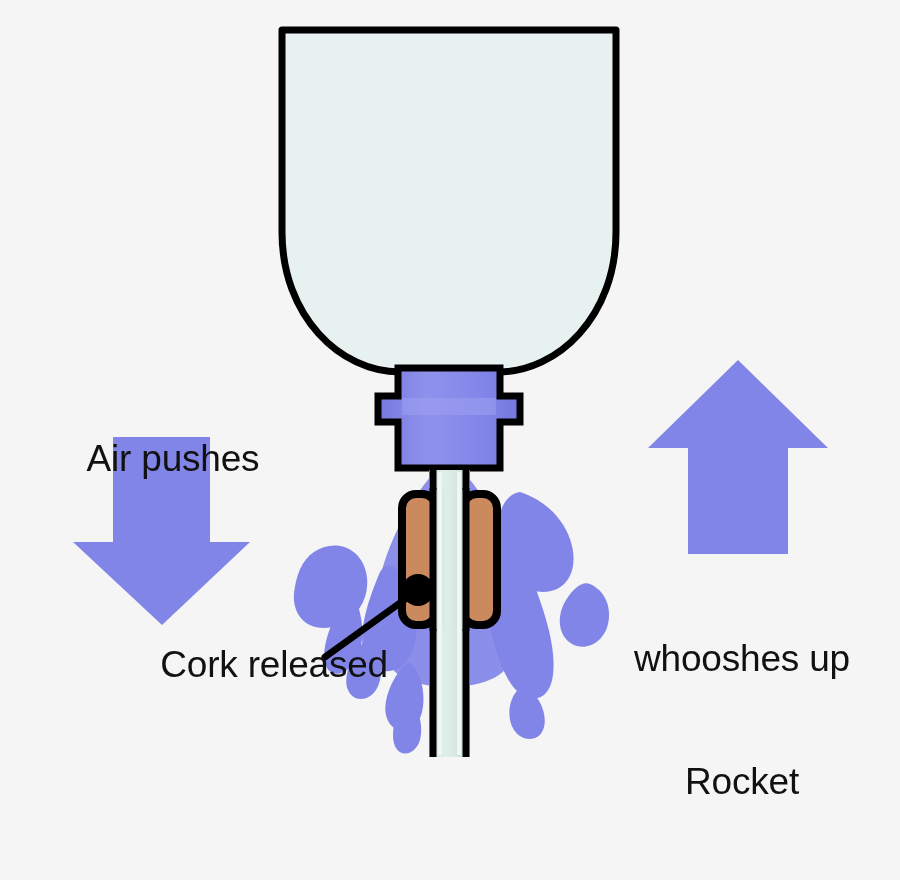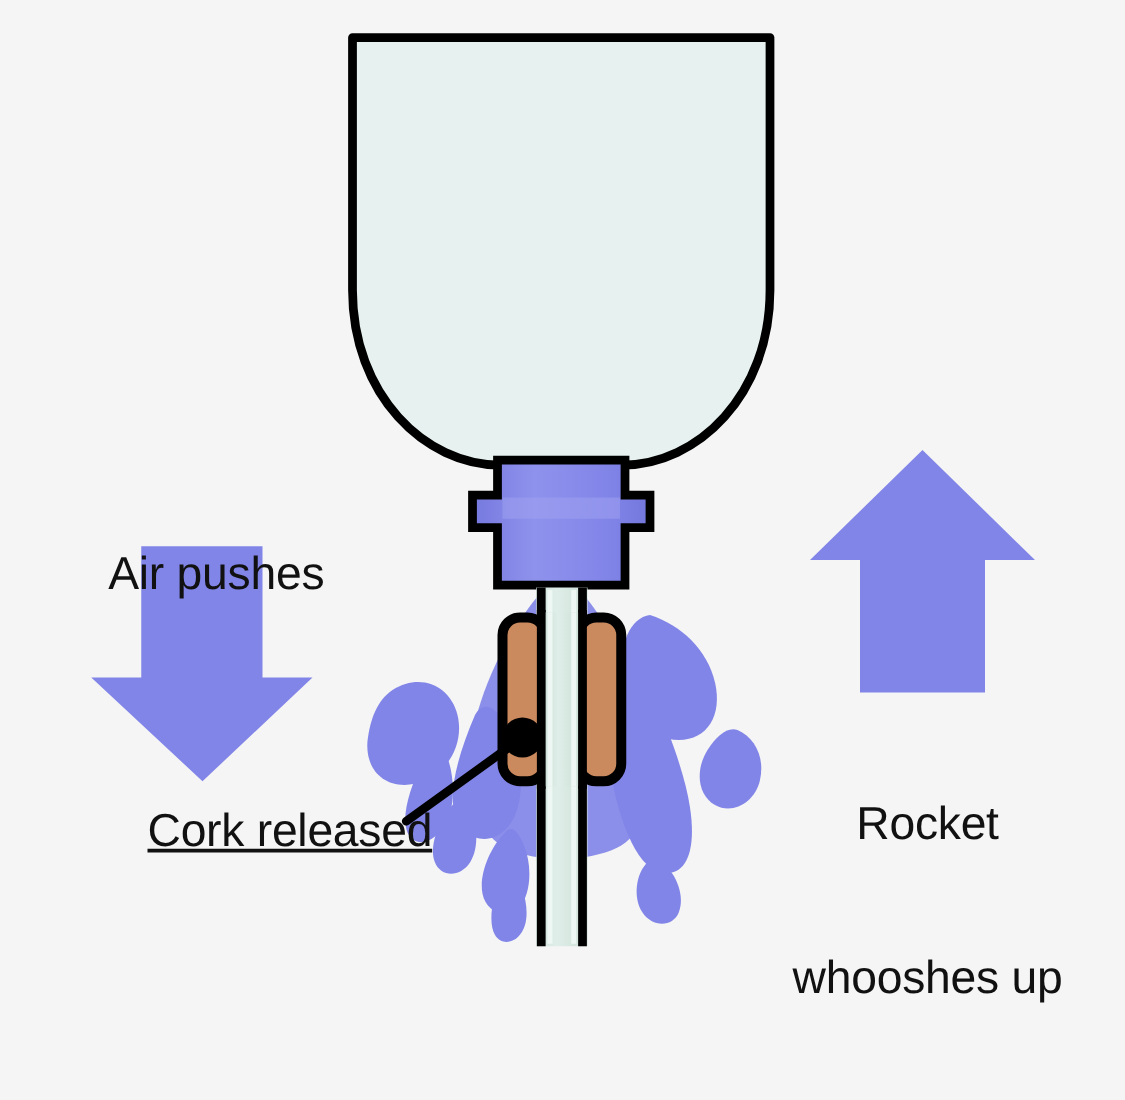--- a/index.html
+++ b/index.html
@@ -44,23 +44,22 @@
   }
   #label-rocket {
     left: 592px;
     top: 556px;
     width: 300px;
   }
   #label-cork {
     left: 118px;
     top: 644px;
     width: 270px;
-    text-align: left;
+    text-align: right;
     font-size: 37px;
-    text-decoration: underline;
   }
 </style>
 </head>
 <body style="background: rgb(245, 245, 245);">
 
 <div id="stage">
 
   <svg id="diagram-svg" viewBox="0 0 900 880" xmlns="http://www.w3.org/2000/svg">
 
     <defs>
@@ -231,19 +230,19 @@
              L 688,554
              L 688,448
              L 648,448 Z"></path>
   </svg>
 
   <div class="lbl" id="label-air">
     <div>Air pushes</div>
   </div>
 
   <div class="lbl" id="label-rocket">
+    <div>whooshes up</div>
     <div>Rocket</div>
-    <div>whooshes up</div>
   </div>
 
   <div class="lbl" id="label-cork">Cork released</div>
 
 </div>
 
 </body></html>

